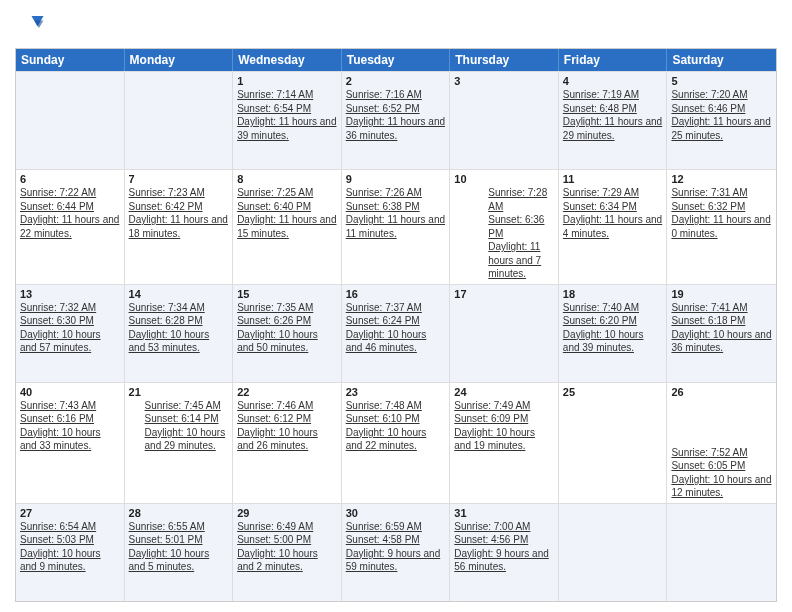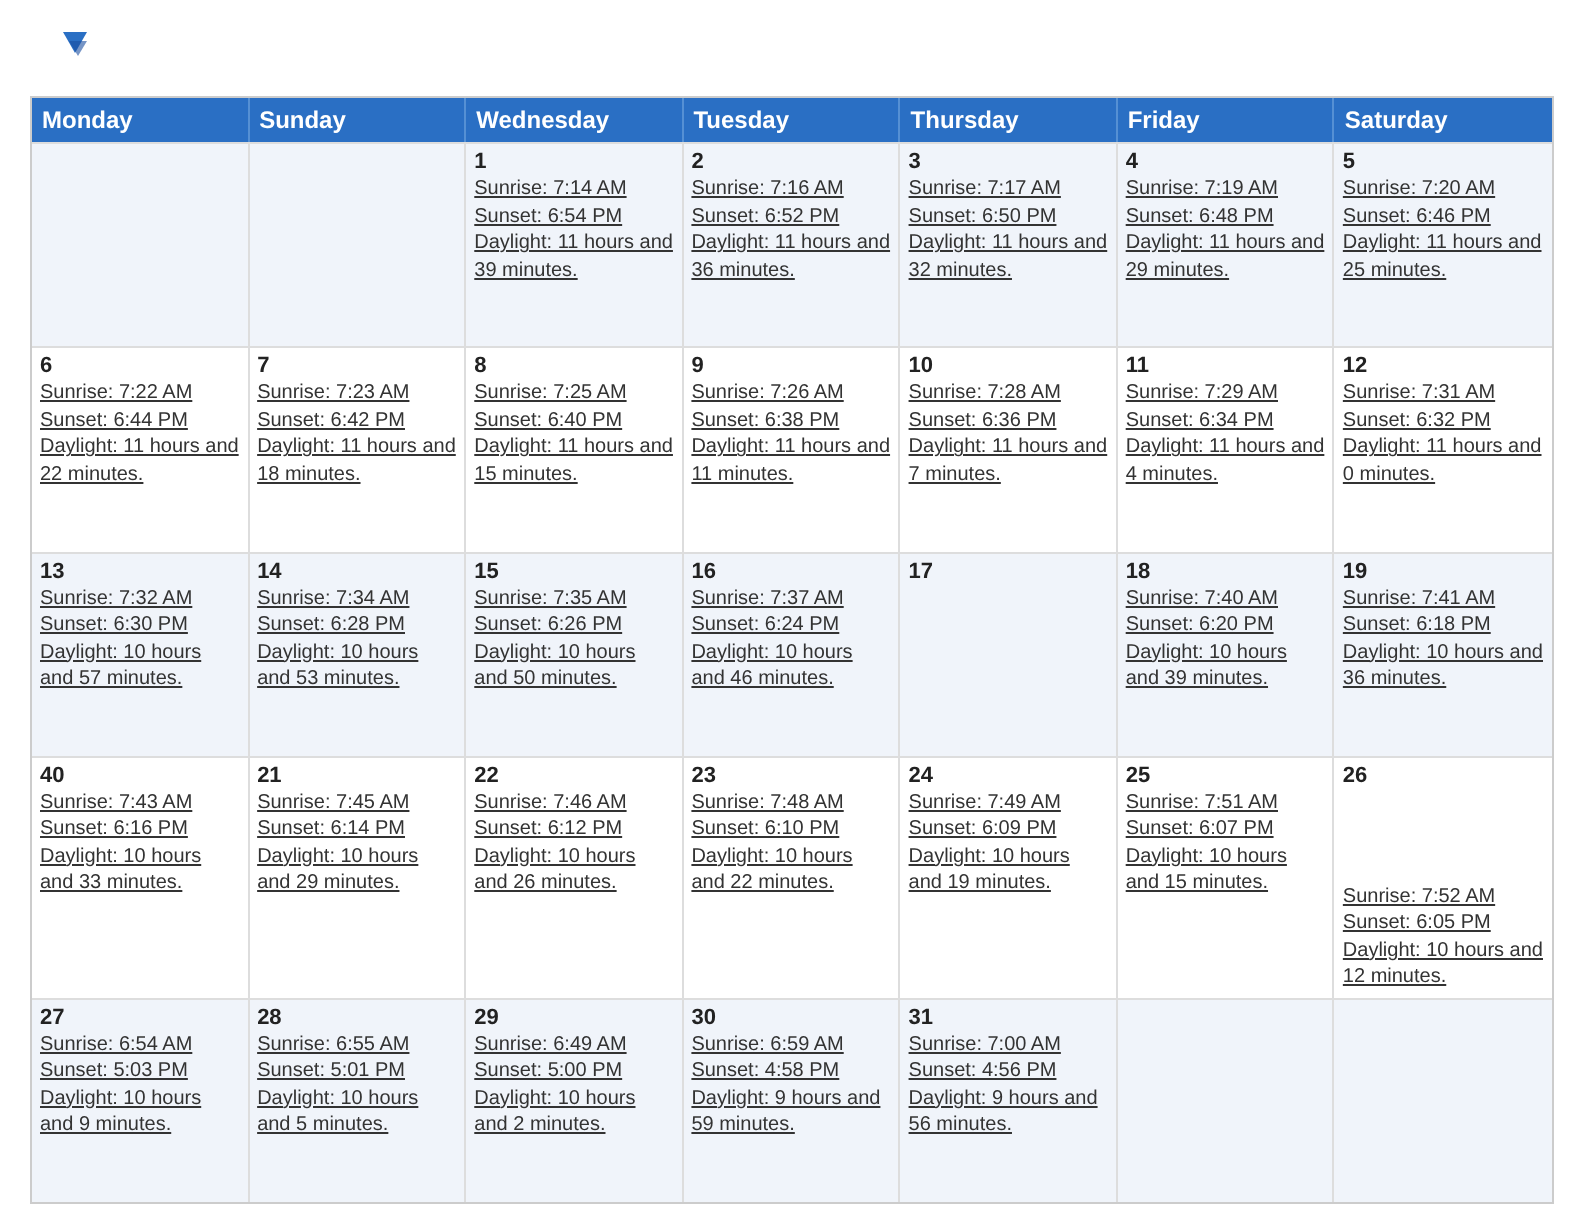--- a/index.html
+++ b/index.html
@@ -123,22 +123,22 @@
       </div>
     </div>
     <div class="title-block">
       <div class="month-title"></div>
       <div class="subtitle"></div>
     </div>
   </div>
 
   <div class="calendar">
     <div class="cal-header-row">
+        <div class="cal-header-cell">Sunday</div>
         <div class="cal-header-cell">Monday</div>
-        <div class="cal-header-cell">Sunday</div>
         <div class="cal-header-cell">Wednesday</div>
         <div class="cal-header-cell">Tuesday</div>
         <div class="cal-header-cell">Thursday</div>
         <div class="cal-header-cell">Friday</div>
         <div class="cal-header-cell">Saturday</div>
       </div>
     <div class="cal-body">
         <div class="cal-row">
           <div class="cal-cell empty alt-row"></div>
           <div class="cal-cell empty alt-row"></div>
@@ -149,23 +149,20 @@
 Daylight: 11 hours and 39 minutes.</div>
           </div>
           <div class="cal-cell alt-row">
             <div class="day-num">2</div>
             <div class="cell-text" style="white-space: pre-line;">Sunrise: 7:16 AM
 Sunset: 6:52 PM
 Daylight: 11 hours and 36 minutes.</div>
           </div>
           <div class="cal-cell alt-row">
             <div class="day-num">3</div>
-            <div class="cell-text" style="white-space: pre-line;">Sunrise: 7:17 AM
-Sunset: 6:50 PM
-Daylight: 11 hours and 32 minutes.</div>
           </div>
           <div class="cal-cell alt-row">
             <div class="day-num">4</div>
             <div class="cell-text" style="white-space: pre-line;">Sunrise: 7:19 AM
 Sunset: 6:48 PM
 Daylight: 11 hours and 29 minutes.</div>
           </div>
           <div class="cal-cell alt-row">
             <div class="day-num">5</div>
             <div class="cell-text" style="white-space: pre-line;">Sunrise: 7:20 AM
@@ -193,21 +190,21 @@
 Daylight: 11 hours and 15 minutes.</div>
           </div>
           <div class="cal-cell">
             <div class="day-num">9</div>
             <div class="cell-text" style="white-space: pre-line;">Sunrise: 7:26 AM
 Sunset: 6:38 PM
 Daylight: 11 hours and 11 minutes.</div>
           </div>
           <div class="cal-cell">
             <div class="day-num">10</div>
-            <div class="cell-text" style="white-space: pre-line;">Sunrise: 7:28 AM
+            <div class="cell-text" style="white-space: pre-line; margin-left: 34px;">Sunrise: 7:28 AM
 Sunset: 6:36 PM
 Daylight: 11 hours and 7 minutes.</div>
           </div>
           <div class="cal-cell">
             <div class="day-num">11</div>
             <div class="cell-text" style="white-space: pre-line;">Sunrise: 7:29 AM
 Sunset: 6:34 PM
 Daylight: 11 hours and 4 minutes.</div>
           </div>
           <div class="cal-cell">
@@ -260,21 +257,21 @@
         </div>
         <div class="cal-row">
           <div class="cal-cell">
             <div class="day-num">40</div>
             <div class="cell-text" style="white-space: pre-line;">Sunrise: 7:43 AM
 Sunset: 6:16 PM
 Daylight: 10 hours and 33 minutes.</div>
           </div>
           <div class="cal-cell">
             <div class="day-num">21</div>
-            <div class="cell-text" style="white-space: pre-line;">Sunrise: 7:45 AM
+            <div class="cell-text" style="white-space: pre-line; margin-left: 16px;">Sunrise: 7:45 AM
 Sunset: 6:14 PM
 Daylight: 10 hours and 29 minutes.</div>
           </div>
           <div class="cal-cell">
             <div class="day-num">22</div>
             <div class="cell-text" style="white-space: pre-line;">Sunrise: 7:46 AM
 Sunset: 6:12 PM
 Daylight: 10 hours and 26 minutes.</div>
           </div>
           <div class="cal-cell">
@@ -284,23 +281,20 @@
 Daylight: 10 hours and 22 minutes.</div>
           </div>
           <div class="cal-cell">
             <div class="day-num">24</div>
             <div class="cell-text" style="white-space: pre-line;">Sunrise: 7:49 AM
 Sunset: 6:09 PM
 Daylight: 10 hours and 19 minutes.</div>
           </div>
           <div class="cal-cell">
             <div class="day-num">25</div>
-            <div class="cell-text" style="white-space: pre-line;">Sunrise: 7:51 AM
-Sunset: 6:07 PM
-Daylight: 10 hours and 15 minutes.</div>
           </div>
           <div class="cal-cell">
             <div class="day-num">26</div>
             <div class="cell-text" style="white-space: pre-line; margin-top: 48px;">Sunrise: 7:52 AM
 Sunset: 6:05 PM
 Daylight: 10 hours and 12 minutes.</div>
           </div>
         </div>
         <div class="cal-row">
           <div class="cal-cell alt-row">

